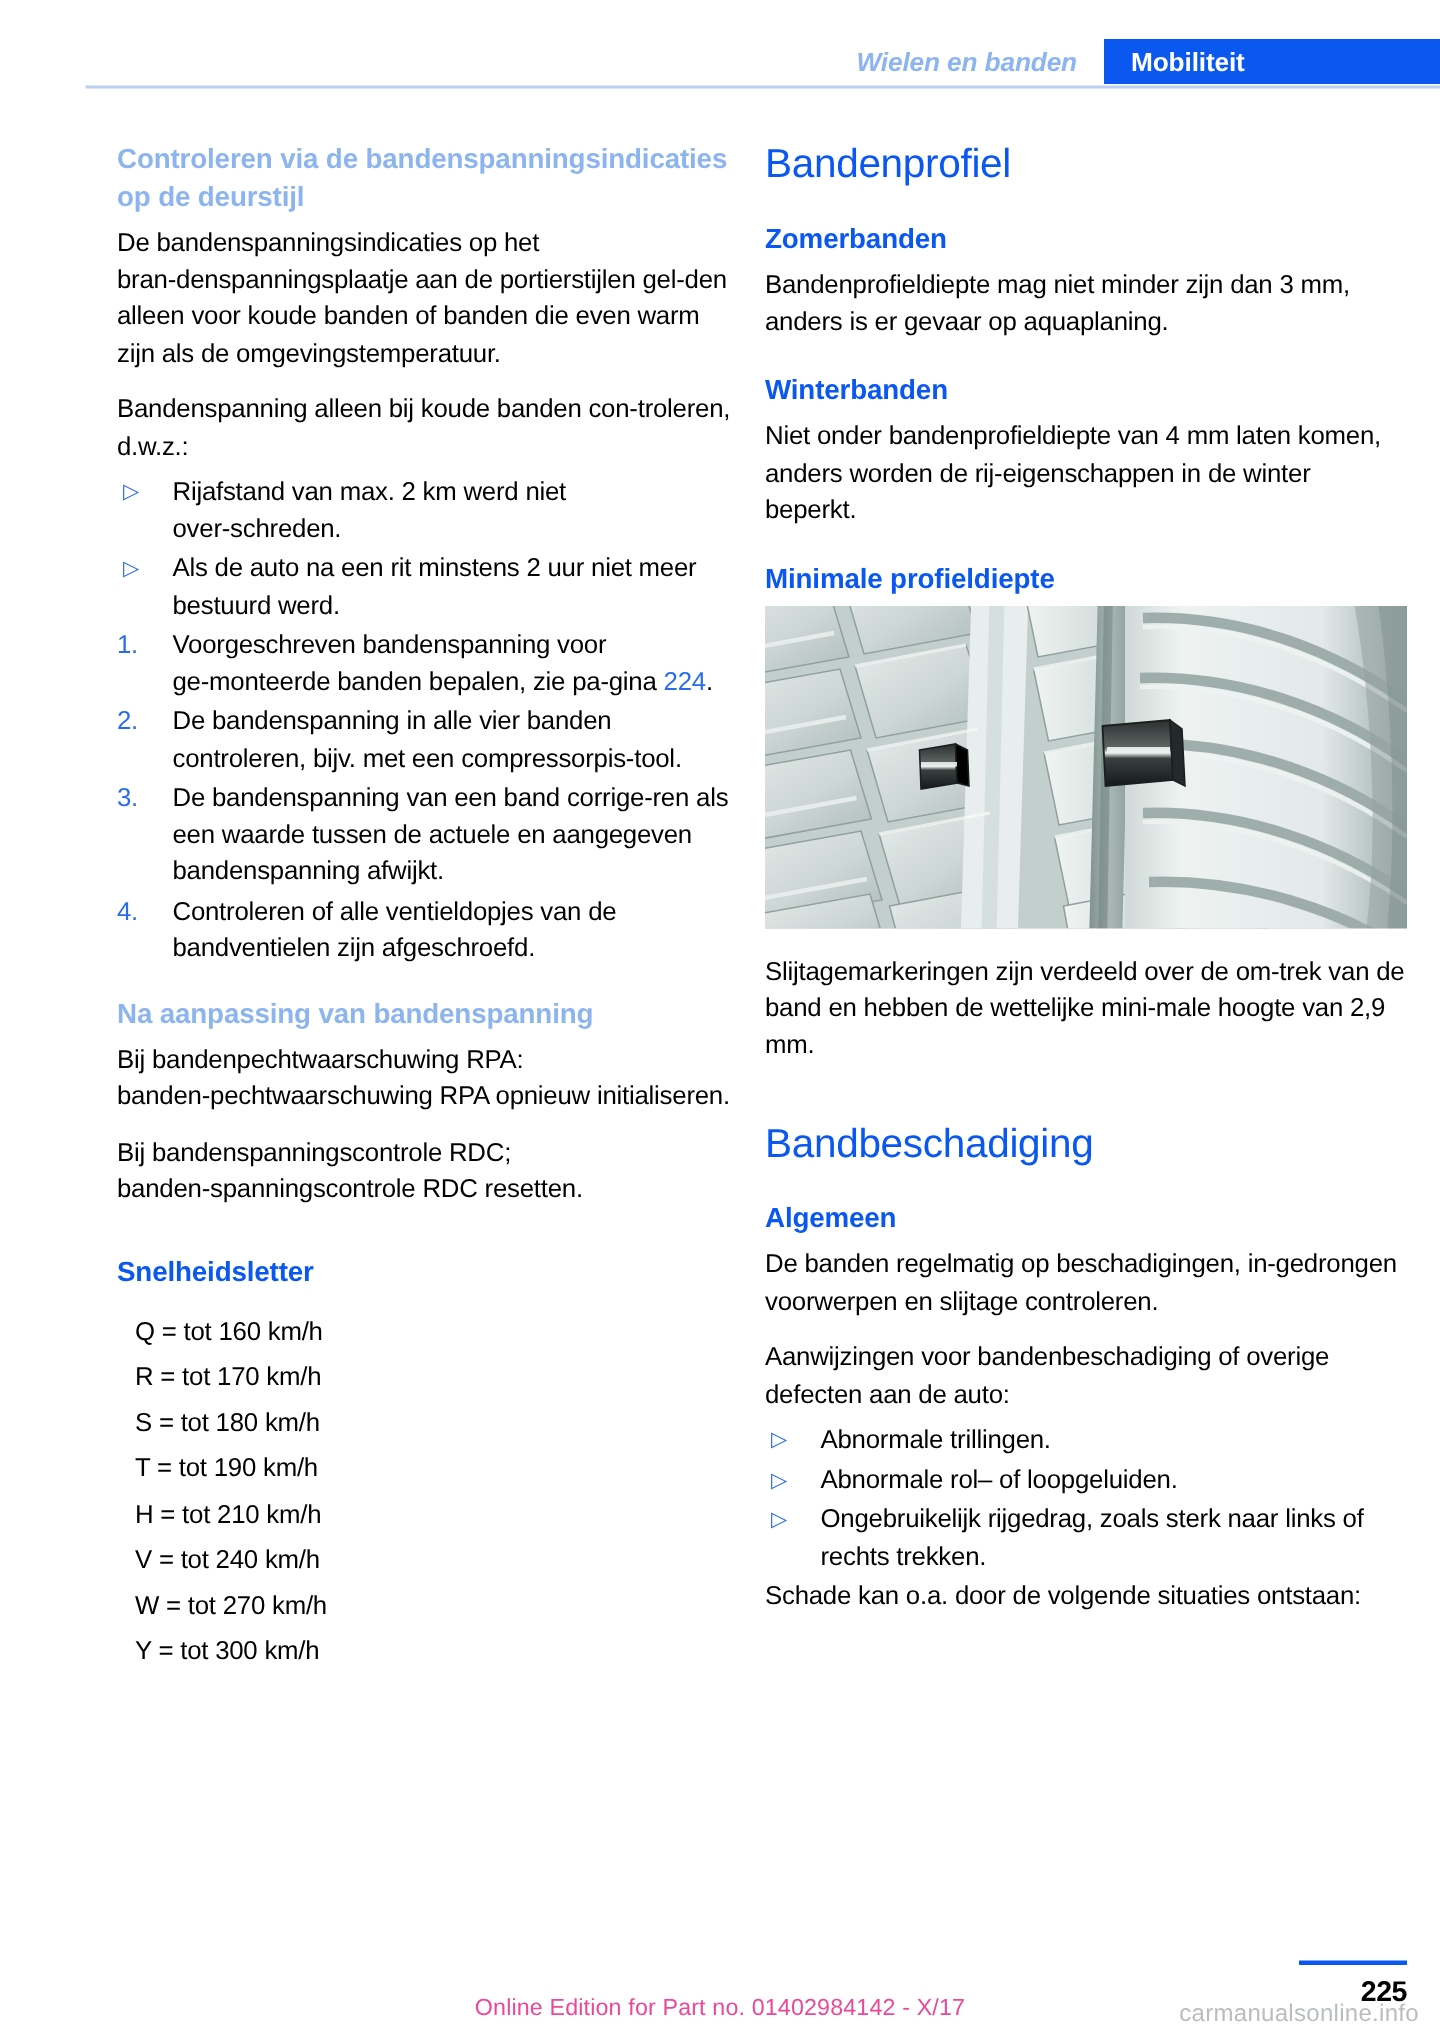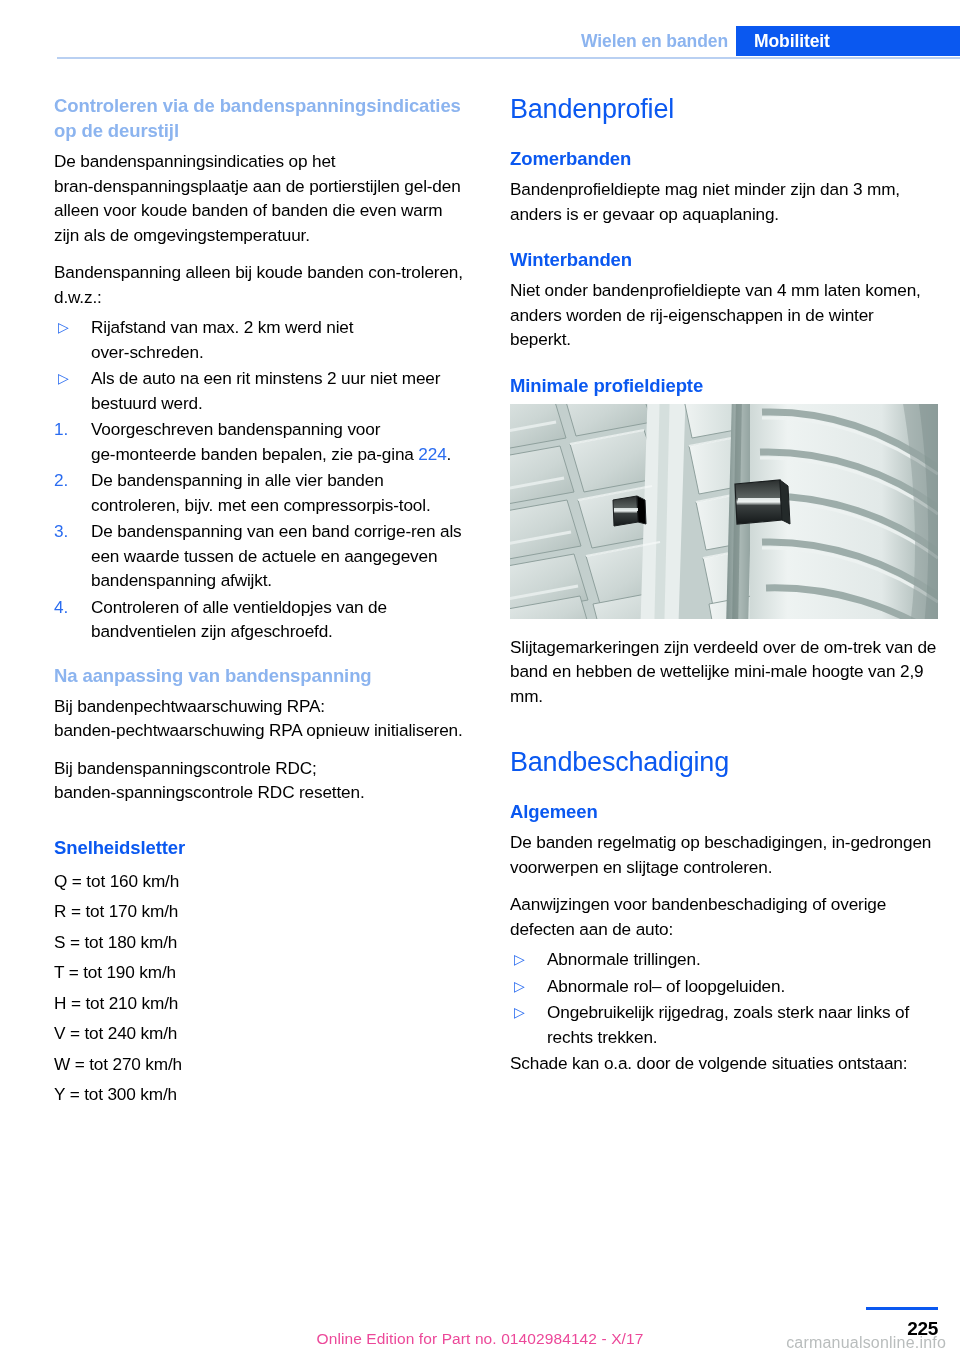--- a/index.html
+++ b/index.html
@@ -28,26 +28,27 @@
     position: absolute;
     right: 0;
     top: 26px;
     height: 30px;
     display: flex;
     align-items: stretch;
   }
   .tab-inactive {
     display: flex;
     align-items: center;
-    padding: 0 8px 0 10px;
+    padding: 0 18px 0 10px;
     font-size: 17.5px;
     font-weight: bold;
     color: #8cb4ef;
     letter-spacing: -0.1px;
     white-space: nowrap;
+    font-style: italic;
   }
   .tab-active {
     display: flex;
     align-items: center;
     background: #0a58f0;
     color: #ffffff;
     font-size: 17.5px;
     font-weight: bold;
     letter-spacing: -0.1px;
     padding: 0 16px 0 18px;
@@ -63,21 +64,21 @@
     height: 2px;
     background: #b9d0f2;
   }
 
   
   .col {
     position: absolute;
     top: 94px;
     width: 414px;
   }
-  .col-left  { left: 54px; }
+  .col-left  { left: 78px; }
   .col-right { left: 510px; width: 428px; }
 
   
   h1.chapter {
     margin: 0 0 22px 0;
     font-size: 27px;
     line-height: 31px;
     font-weight: normal;
     color: #0a58f0;
     letter-spacing: -0.2px;
@@ -139,21 +140,21 @@
     font-size: 17.2px;
     line-height: 24.5px;
     font-weight: normal;
   }
   .pageref {
     color: #2a6cf0;
   }
 
   
   .speed-list {
-    margin: 0;
+    margin: 12px;
     padding: 0;
     list-style: none;
   }
   .speed-list li {
     font-size: 17.2px;
     line-height: 30.5px;
     letter-spacing: -0.15px;
   }
 
   

